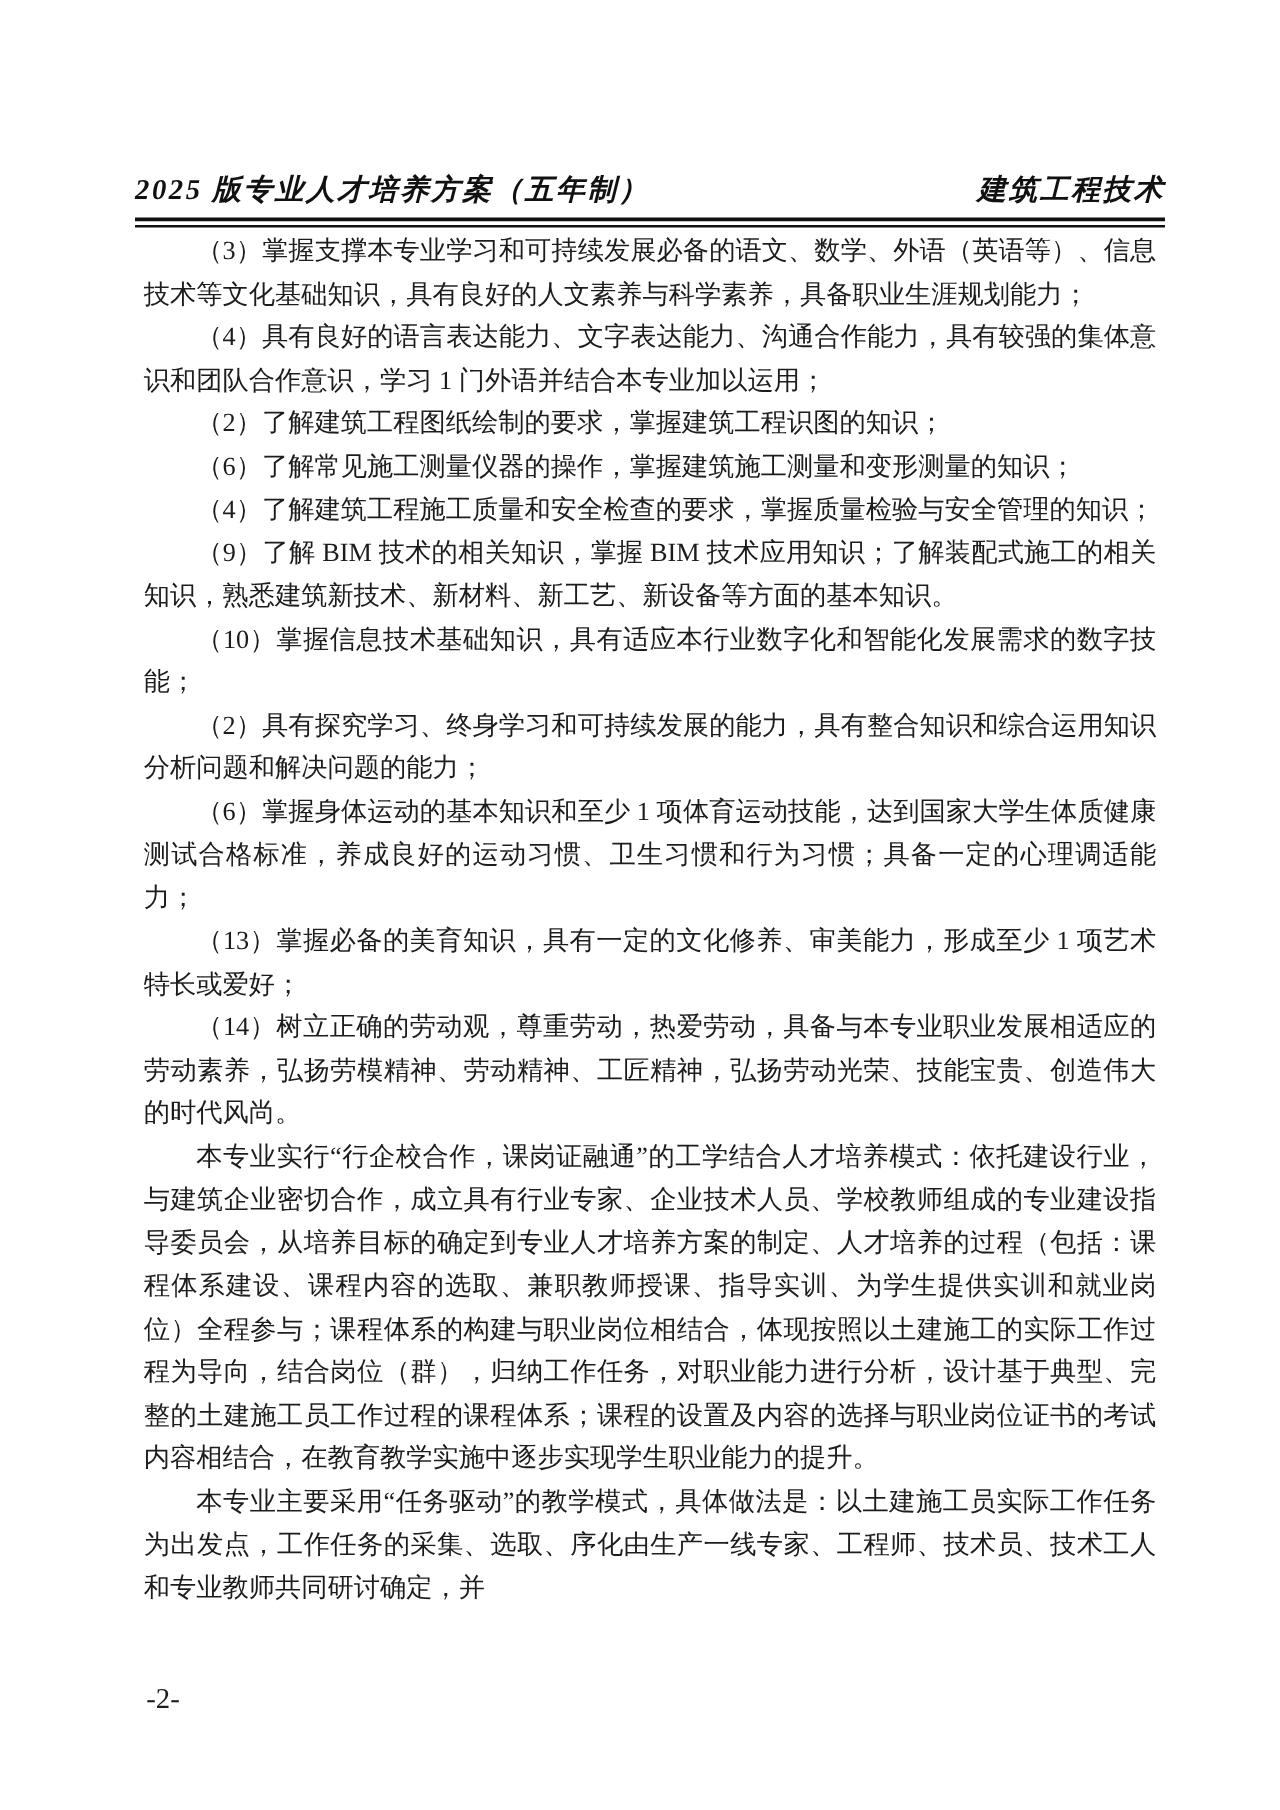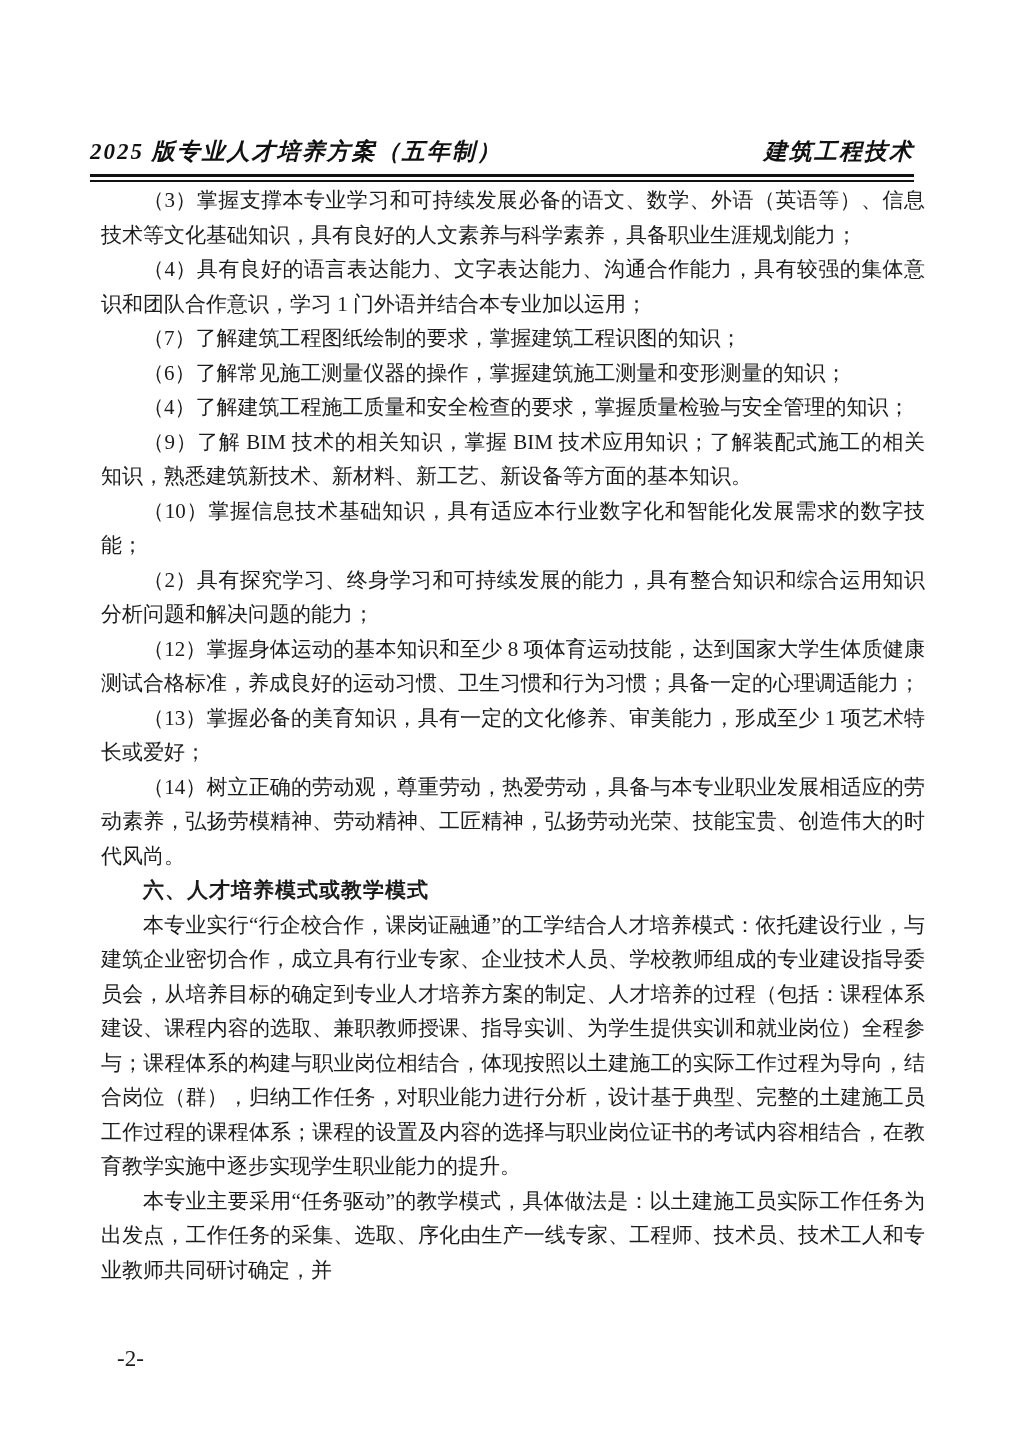--- a/index.html
+++ b/index.html
@@ -15,21 +15,21 @@
   }
   .page {
     position: relative;
     width: 1024px;
     height: 1448px;
     background: #ffffff;
     overflow: hidden;
   }
   .header {
     position: absolute;
-    left: 90px;
+    left: 108px;
     top: 136px;
     width: 824px;
   }
   .header-row {
     display: flex;
     justify-content: space-between;
     align-items: baseline;
     font-size: 23px;
     font-weight: bold;
     font-style: italic;
@@ -50,20 +50,21 @@
     font-size: 21px;
     line-height: 34.5px;
     text-align: justify;
   }
   .para {
     margin: 0;
     padding: 0;
   }
   .para.indent {
     text-indent: 42px;
+    margin-left: 14px;
   }
   .para.continuation {
     text-indent: 0;
   }
   .para.heading {
     font-family: "Liberation Sans", "DejaVu Sans", sans-serif;
     font-weight: bold;
     text-indent: 42px;
     letter-spacing: 1px;
   }
@@ -85,30 +86,29 @@
       <span>2025 版专业人才培养方案（五年制）</span>
       <span>建筑工程技术</span>
     </div>
     <div class="header-rule"></div>
   </header>
 
   <main class="body-text">
 
       <p class="para indent">（3）掌握支撑本专业学习和可持续发展必备的语文、数学、外语（英语等）、信息技术等文化基础知识，具有良好的人文素养与科学素养，具备职业生涯规划能力；</p>
       <p class="para indent">（4）具有良好的语言表达能力、文字表达能力、沟通合作能力，具有较强的集体意识和团队合作意识，学习 1 门外语并结合本专业加以运用；</p>
-      <p class="para indent">（7）了解建筑工程图纸绘制的要求，掌握建筑工程识图的知识；</p>
+      <p class="para indent">（2）了解建筑工程图纸绘制的要求，掌握建筑工程识图的知识；</p>
       <p class="para indent">（6）了解常见施工测量仪器的操作，掌握建筑施工测量和变形测量的知识；</p>
       <p class="para indent">（4）了解建筑工程施工质量和安全检查的要求，掌握质量检验与安全管理的知识；</p>
       <p class="para indent">（9）了解 BIM 技术的相关知识，掌握 BIM 技术应用知识；了解装配式施工的相关知识，熟悉建筑新技术、新材料、新工艺、新设备等方面的基本知识。</p>
       <p class="para indent">（10）掌握信息技术基础知识，具有适应本行业数字化和智能化发展需求的数字技能；</p>
       <p class="para indent">（2）具有探究学习、终身学习和可持续发展的能力，具有整合知识和综合运用知识分析问题和解决问题的能力；</p>
-      <p class="para indent">（12）掌握身体运动的基本知识和至少 8 项体育运动技能，达到国家大学生体质健康测试合格标准，养成良好的运动习惯、卫生习惯和行为习惯；具备一定的心理调适能力；</p>
+      <p class="para indent">（6）掌握身体运动的基本知识和至少 1 项体育运动技能，达到国家大学生体质健康测试合格标准，养成良好的运动习惯、卫生习惯和行为习惯；具备一定的心理调适能力；</p>
       <p class="para indent">（13）掌握必备的美育知识，具有一定的文化修养、审美能力，形成至少 1 项艺术特长或爱好；</p>
       <p class="para indent">（14）树立正确的劳动观，尊重劳动，热爱劳动，具备与本专业职业发展相适应的劳动素养，弘扬劳模精神、劳动精神、工匠精神，弘扬劳动光荣、技能宝贵、创造伟大的时代风尚。</p>
-      <p class="para heading">六、人才培养模式或教学模式</p>
       <p class="para indent">本专业实行“行企校合作，课岗证融通”的工学结合人才培养模式：依托建设行业，与建筑企业密切合作，成立具有行业专家、企业技术人员、学校教师组成的专业建设指导委员会，从培养目标的确定到专业人才培养方案的制定、人才培养的过程（包括：课程体系建设、课程内容的选取、兼职教师授课、指导实训、为学生提供实训和就业岗位）全程参与；课程体系的构建与职业岗位相结合，体现按照以土建施工的实际工作过程为导向，结合岗位（群），归纳工作任务，对职业能力进行分析，设计基于典型、完整的土建施工员工作过程的课程体系；课程的设置及内容的选择与职业岗位证书的考试内容相结合，在教育教学实施中逐步实现学生职业能力的提升。</p>
       <p class="para indent">本专业主要采用“任务驱动”的教学模式，具体做法是：以土建施工员实际工作任务为出发点，工作任务的采集、选取、序化由生产一线专家、工程师、技术员、技术工人和专业教师共同研讨确定，并</p>
     </main>
 
   <div class="footer">
     <span>-2-</span>
   </div>
 
 </div>
 

